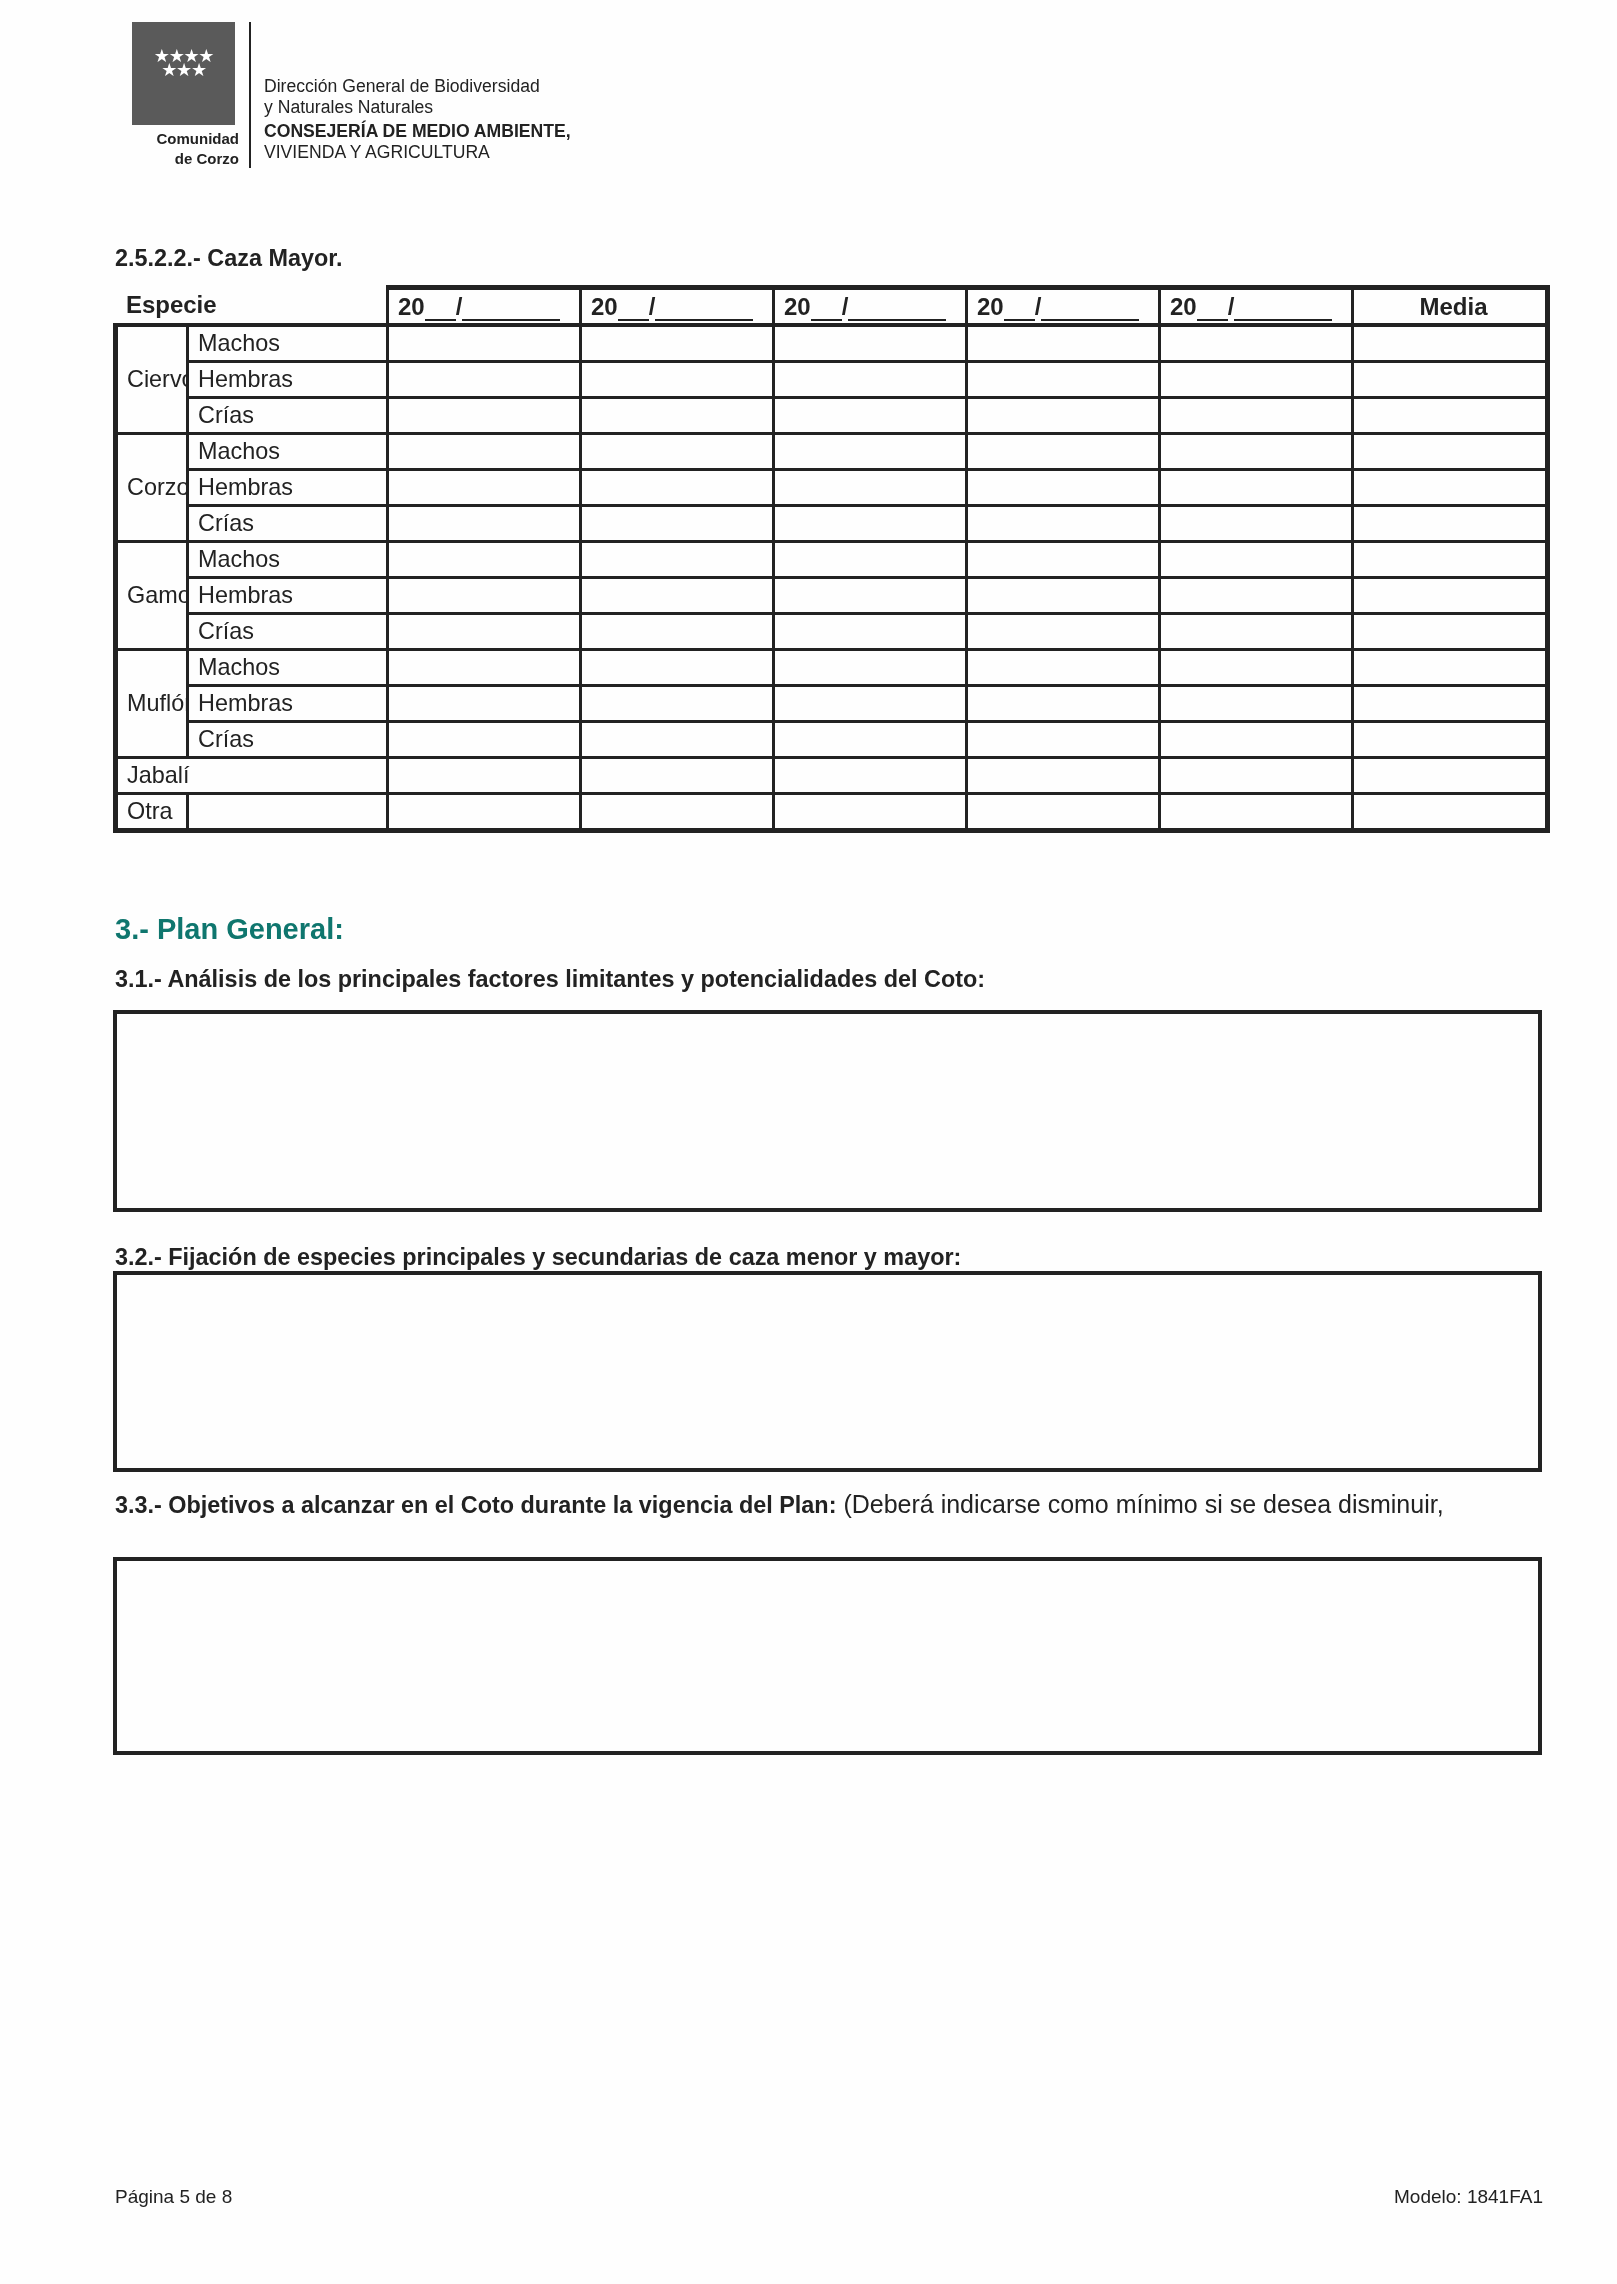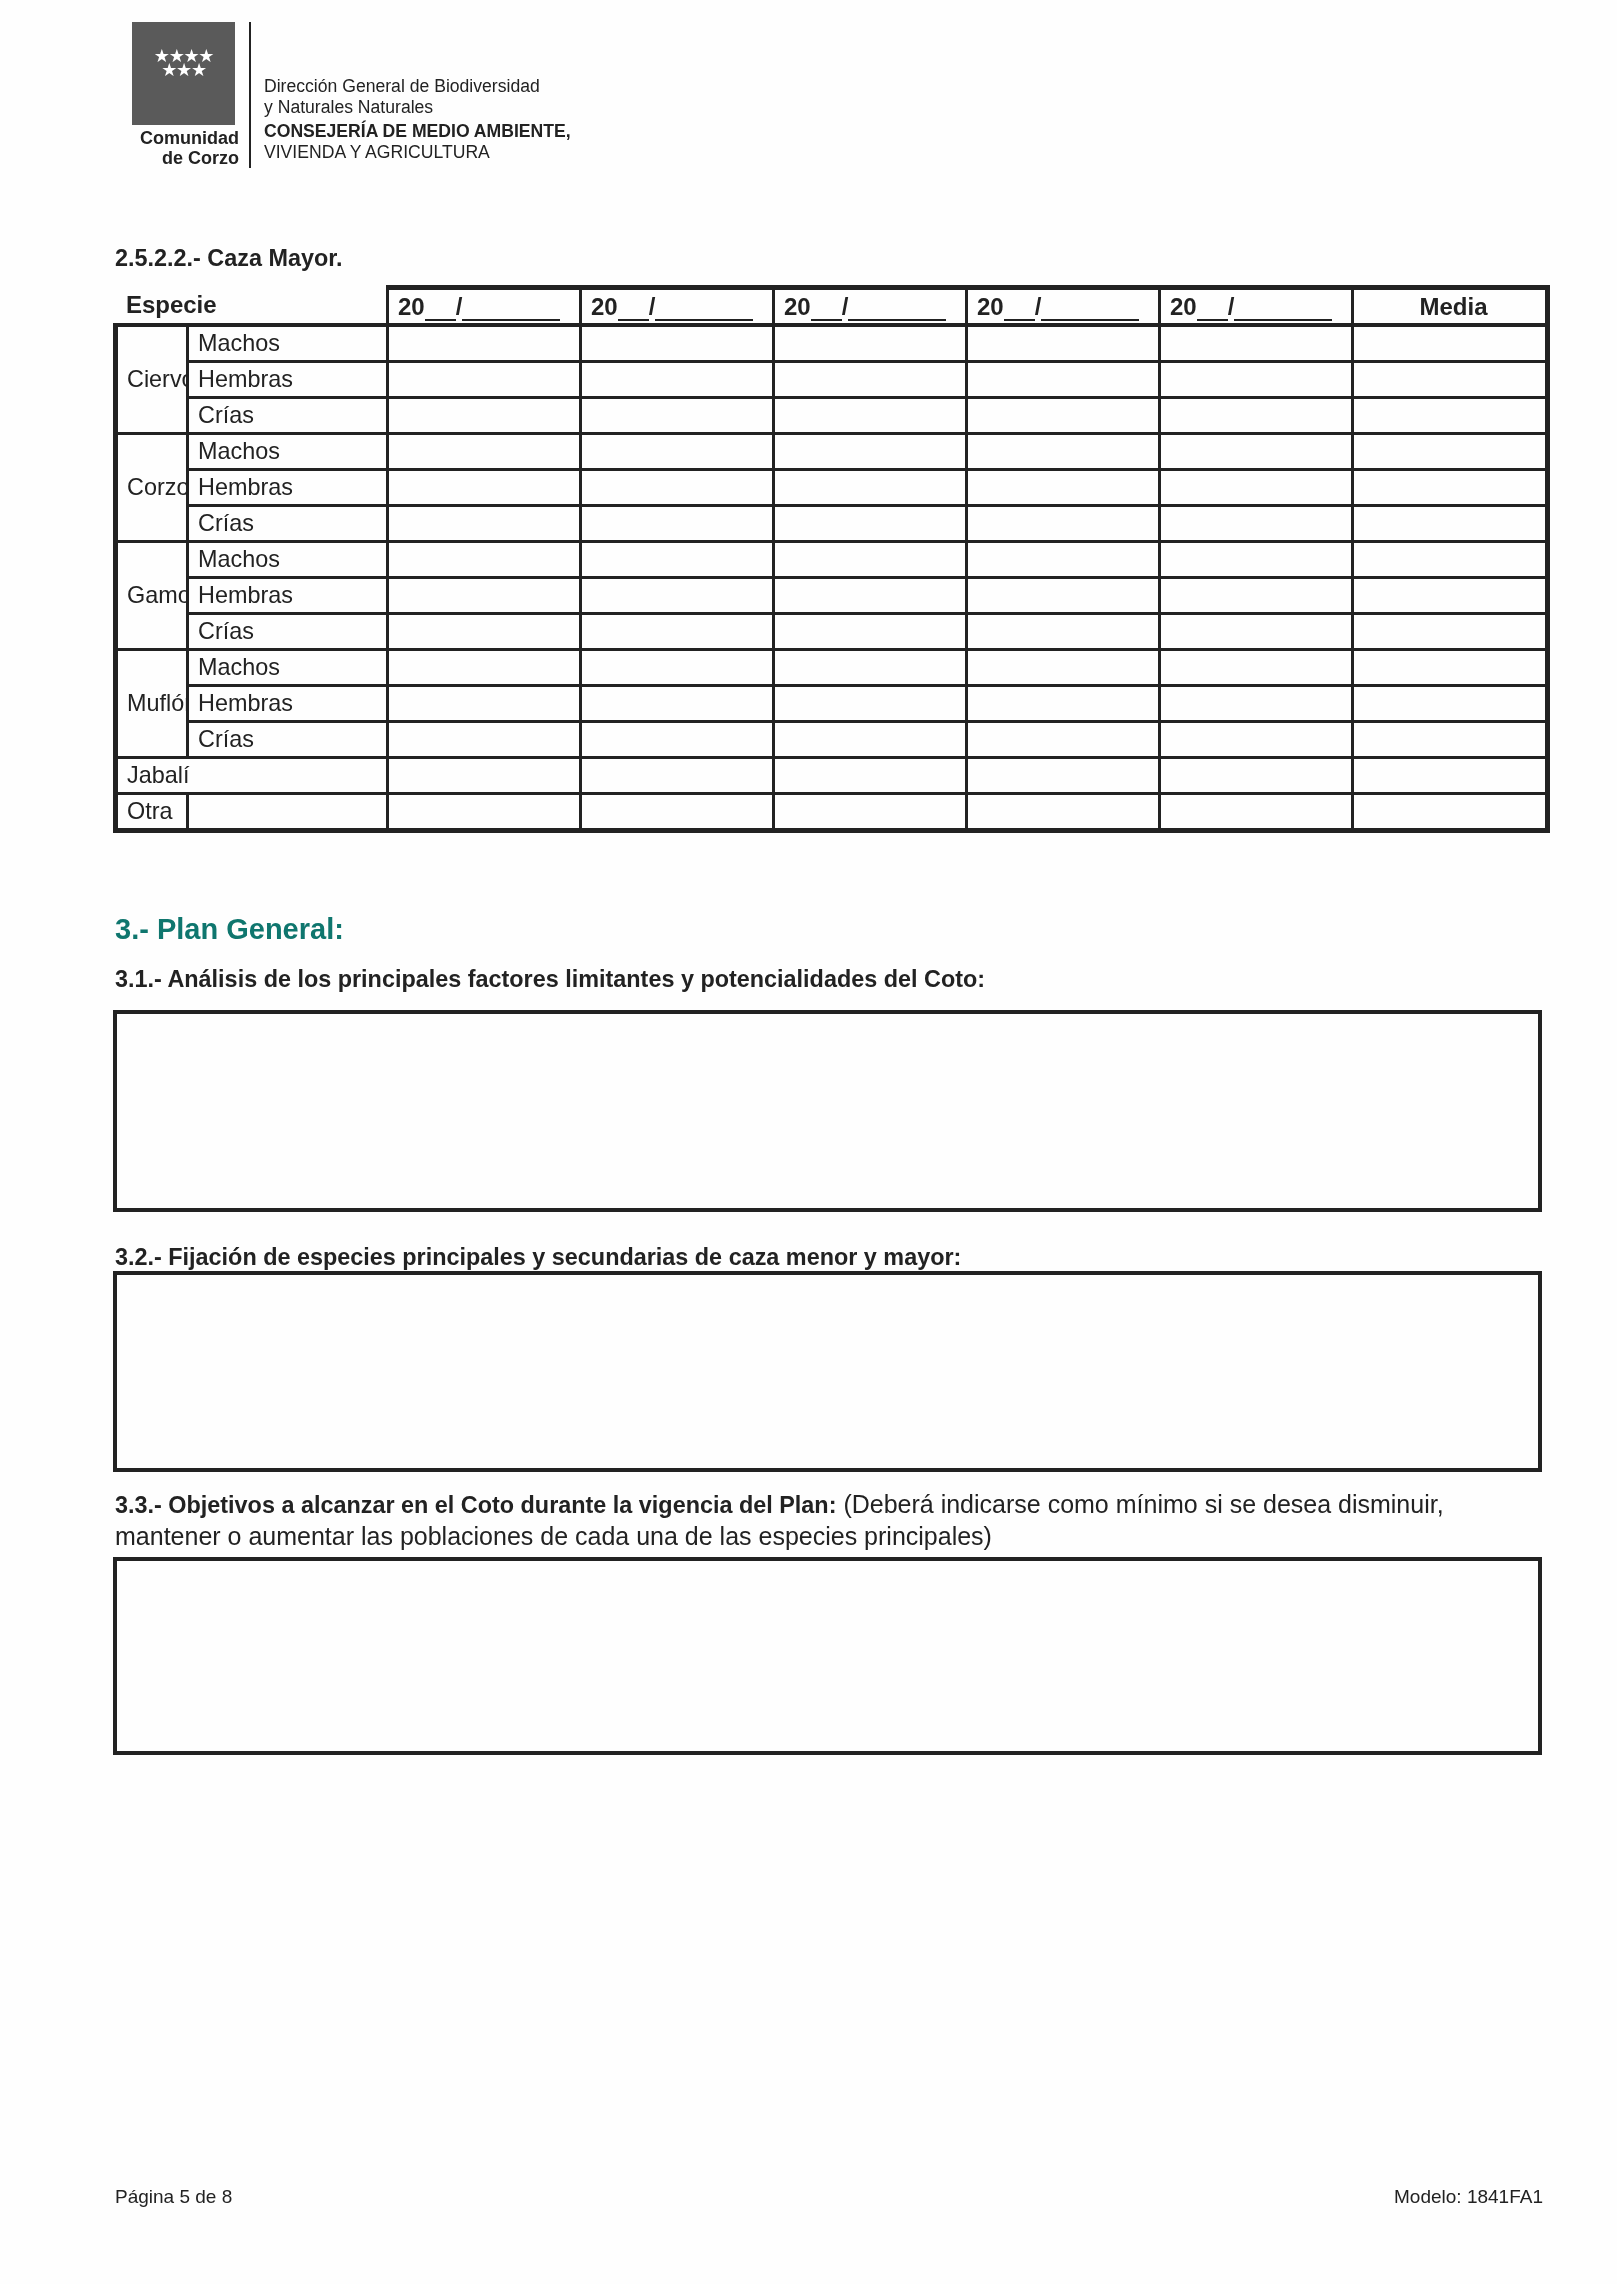--- a/index.html
+++ b/index.html
@@ -5,21 +5,21 @@
   html, body { margin:0; padding:0; background:#fefefe; }
   body { width:1617px; height:2284px; position:relative; overflow:hidden;
          font-family:"Liberation Sans", sans-serif; color:#222; }
   .abs { position:absolute; }
 
   
   .logo-box { left:132px; top:22px; width:103px; height:103px; background:#5a5a5a; }
   .stars { position:absolute; left:0; right:0; top:27px; text-align:center; color:#fff;
            font-family:"DejaVu Sans", sans-serif; font-size:18px; line-height:14.3px; letter-spacing:-1.3px; }
   .logo-name { left:128px; top:129px; width:111px; text-align:right; font-weight:bold;
-               font-size:18px; line-height:19.5px; color:#222; }
+               font-size:15px; line-height:19.5px; color:#222; }
   .logo-sep { left:249px; top:22px; width:2px; height:146px; background:#222; }
   .org { left:264px; top:76px; font-size:17.6px; line-height:21px; color:#222; }
   .org .l3 { margin-top:2.6px;font-weight:bold; }
 
   
   .h-sub { font-weight:bold; font-size:23.4px; color:#222; white-space:nowrap; }
   .h-main { font-weight:bold; font-size:29px; color:#0f766e; white-space:nowrap; }
   .note { font-weight:normal; font-size:25px; }
 
   
@@ -228,19 +228,18 @@
 <div class="abs h-main" style="left:115px; top:913px;">3.- Plan General:</div>
 
 <div class="abs h-sub" style="left:115px; top:966px;">3.1.- Análisis de los principales factores limitantes y potencialidades del Coto:</div>
 <div class="tbox" style="top:1010px; height:194px;"></div>
 
 <div class="abs h-sub" style="left:115px; top:1227px;margin-top:17px;">3.2.- Fijación de especies principales y secundarias de caza menor y mayor:</div>
 <div class="tbox" style="top:1271px; height:193px;"></div>
 
 <div class="abs" style="left:115px; top:1491px; white-space:nowrap; line-height:26px;">
   <span class="h-sub">3.3.- Objetivos a alcanzar en el Coto durante la vigencia del Plan:</span><span class="note"> (Deberá indicarse como mínimo si se desea disminuir,</span><br>
-  <span class="note">mantener o aumentar las poblaciones de cada una de las especies principales)</span>
 </div>
 <div class="tbox" style="top:1557px; height:190px;"></div>
 
 <div class="abs foot" style="left:115px; top:2186px;">Página 5 de 8</div>
 <div class="abs foot" style="right:74px; top:2186px;">Modelo: 1841FA1</div>
 
 
 </body></html>

